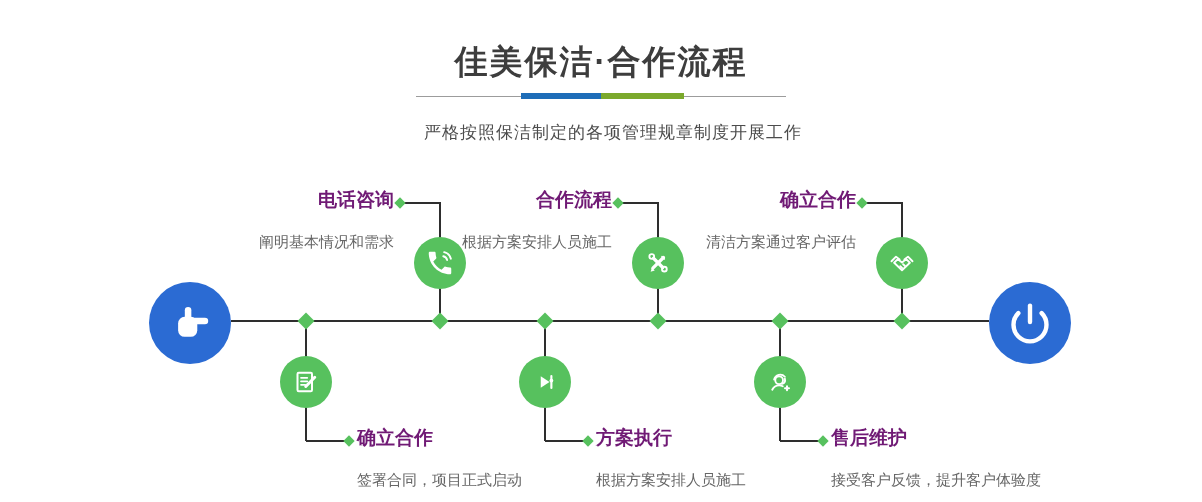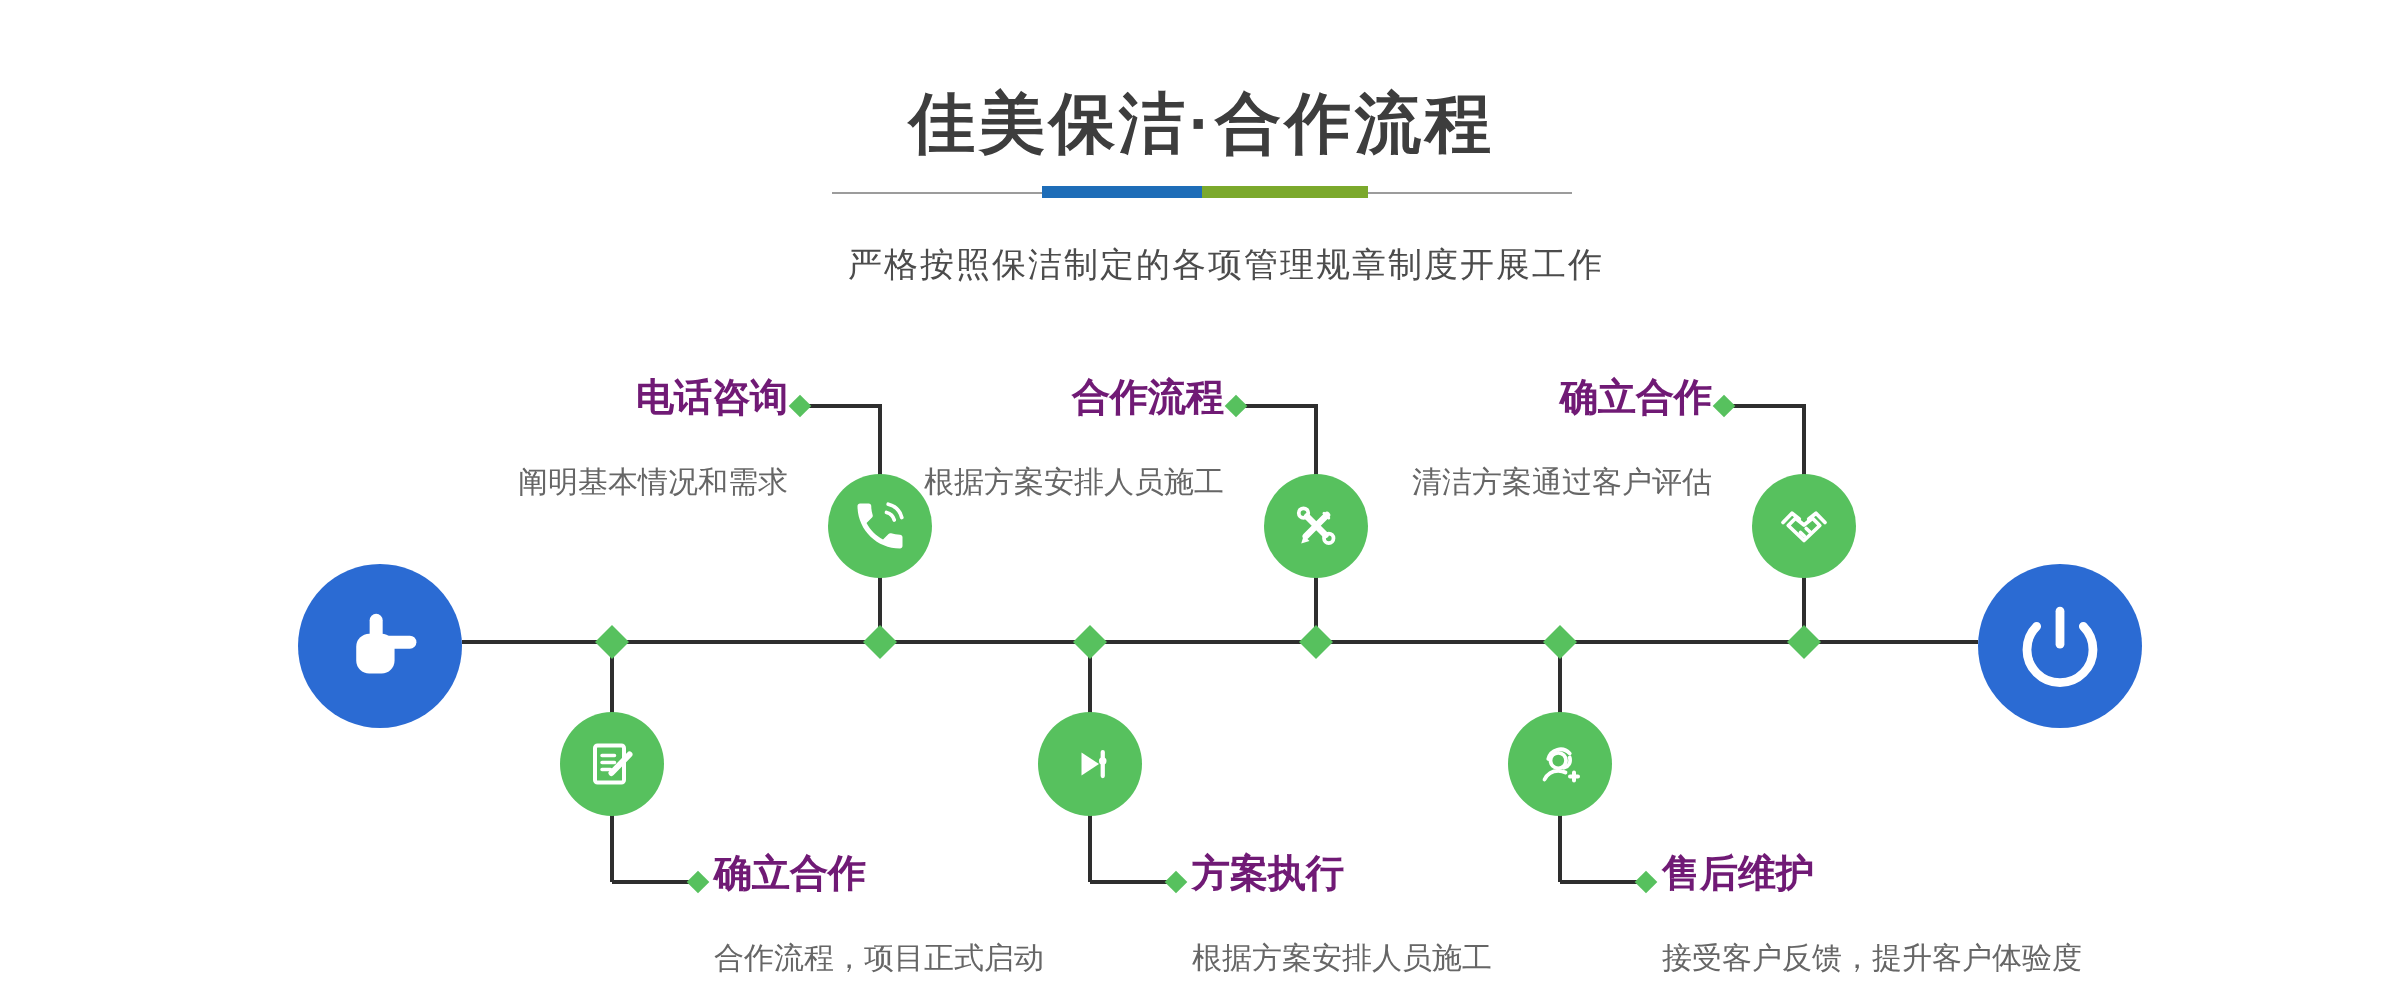--- a/index.html
+++ b/index.html
@@ -165,21 +165,21 @@
     <div class="t">合作流程</div>
     <div class="d">根据方案安排人员施工</div>
   </div>
   <div class="label top" style="right:346px;top:187px;">
     <div class="t">确立合作</div>
     <div class="d">清洁方案通过客户评估</div>
   </div>
 
   <div class="label bottom" style="left:357px;top:425px;">
     <div class="t">确立合作</div>
-    <div class="d">合作流程，项目正式启动</div>
+    <div class="d">签署合同，项目正式启动</div>
   </div>
   <div class="label bottom" style="left:831px;top:425px;">
     <div class="t">售后维护</div>
     <div class="d">接受客户反馈，提升客户体验度</div>
   </div>
   <div class="label bottom" style="left:596px;top:425px;">
     <div class="t">方案执行</div>
     <div class="d">根据方案安排人员施工</div>
   </div>
 

